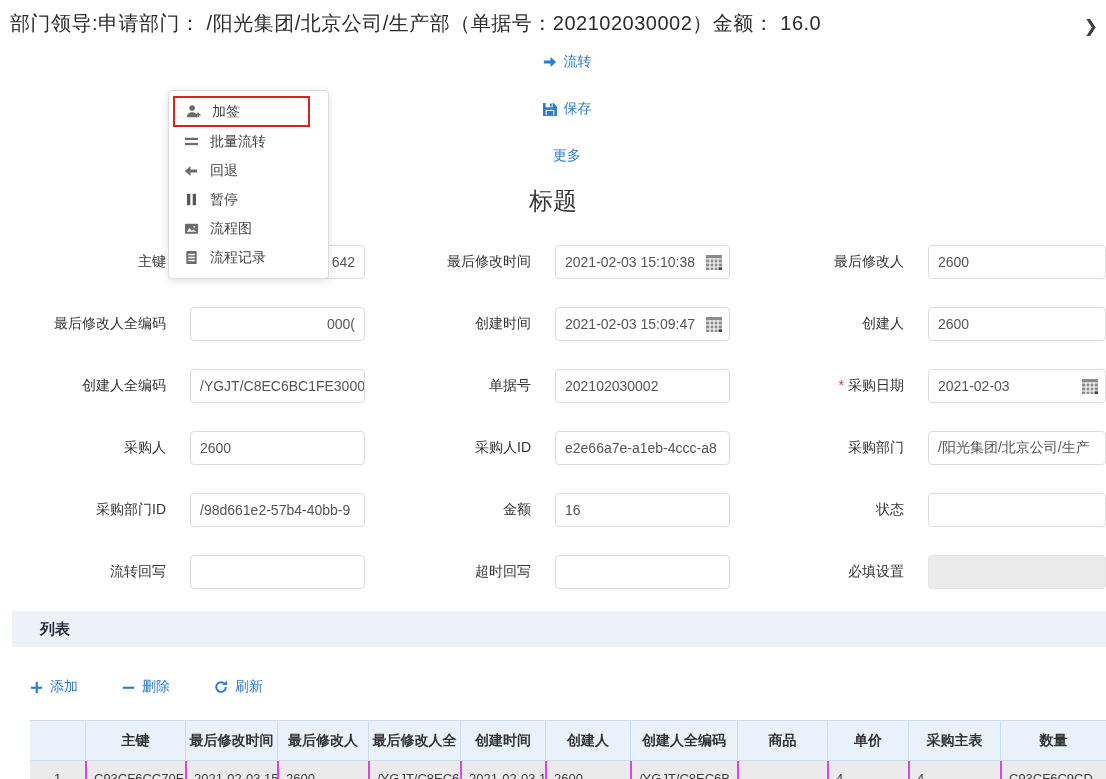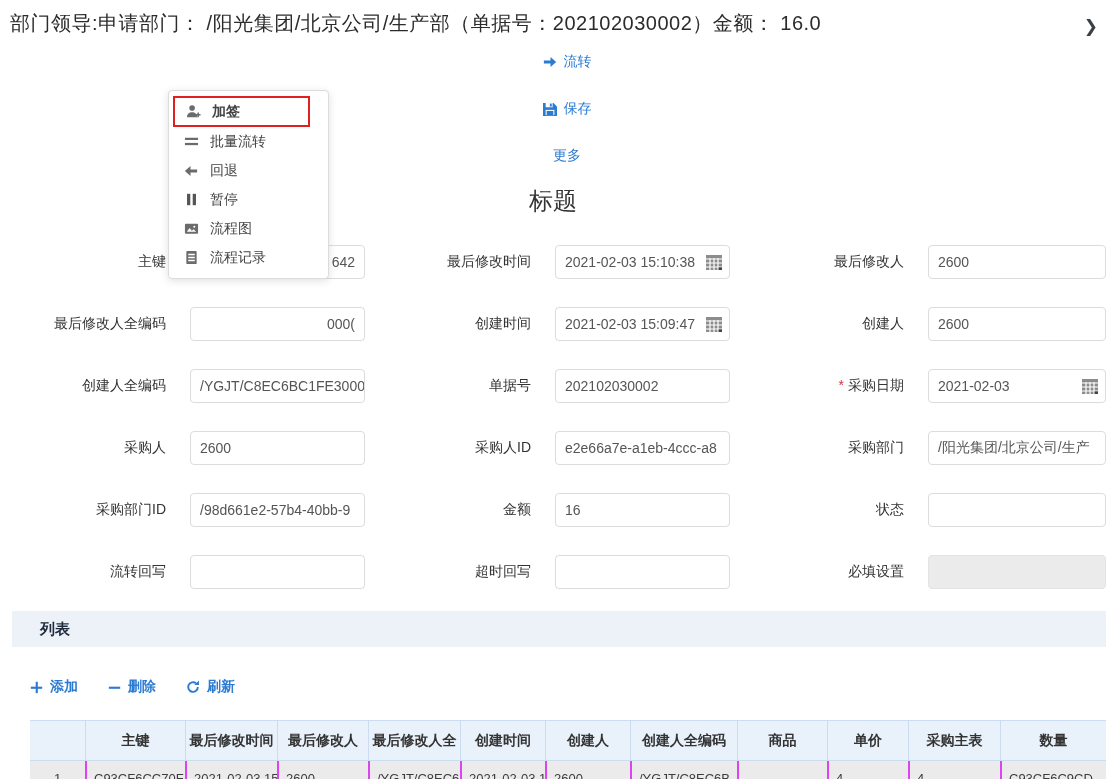--- a/index.html
+++ b/index.html
@@ -17,41 +17,41 @@
   .tool-link { display:flex; align-items:center; gap:7px; color:#2b7bd2; font-size:14px; cursor:pointer; }
   .tool-link svg { display:block; }
 
   
   .dropdown-menu { position:absolute; left:168px; top:90px; width:161px; z-index:50;
     background:#fff; border:1px solid #dcdcdc; border-radius:4px;
     box-shadow:0 2px 8px rgba(0,0,0,.12); padding:5px 0 6px 0; }
   .menu-item { display:flex; align-items:center; gap:11px; padding:5px 6px 5px 14px;
     font-size:14px; color:#444; height:29px; cursor:pointer; }
   .menu-item .mi { width:16px; height:16px; display:flex; align-items:center; justify-content:center; }
-  .menu-item.highlighted { border:2px solid #e01f1f; margin:0 18px 0 4px; padding-left:10px; height:31px;font-weight:bold; }
+  .menu-item.highlighted { border:2px solid #e01f1f; margin:0 18px 0 4px; padding-left:10px; height:31px; }
 
   
   .form-title { text-align:center; font-size:24px; color:#333; margin-top:20px; }
   .form-grid { display:grid; grid-template-columns:365px 365px 376px; row-gap:28px; margin-top:28px; }
   .cell { display:flex; align-items:center; }
   .cell .label { flex:1; text-align:right; font-size:14px; color:#333; padding-right:24px; white-space:nowrap; }
   .req { color:#d9333f; margin-right:4px; }
   .input { position:relative; width:175px; height:34px; border:1px solid #dcdcdc; border-radius:4px;
     background:#fff; display:flex; align-items:center; padding:0 9px; overflow:hidden;
     font-size:14px; color:#555; white-space:nowrap; cursor:text; }
   .col3 .input { width:178px; }
   .input.frag-right { justify-content:flex-end; }
   .input.disabled { background:#ebebeb; border-color:#e3e3e3; cursor:default; }
   .input .cal { position:absolute; right:7px; top:9px; }
   .input span { pointer-events:none; }
 
   
   .section-header { margin-top:22px; height:36px; background:#edf1f8; display:flex; align-items:center;
     padding-left:28px; font-size:15px; font-weight:bold; color:#1c2a3a;margin-left:12px; }
-  .list-toolbar { display:flex; align-items:flex-start; gap:30px; margin:31px 0 0 30px;font-weight:bold; }
+  .list-toolbar { display:flex; align-items:flex-start; gap:44px; margin:31px 0 0 30px; }
 
   
   .table { margin:24px 0 0 30px; width:1076px; font-size:13px; }
   .thead, .trow { display:grid; grid-template-columns:55px 100px 92px 91px 92px 85px 85px 107px 90px 81px 92px 1fr; }
   .thead { background:#e9f1fb; border-top:1px solid #cbdcf2; border-bottom:1px solid #cbdcf2; }
   .th { height:39px; display:flex; align-items:center; justify-content:center;
     font-weight:bold; color:#333; border-left:1px solid #cbdcf2; font-size:14px; overflow:hidden; white-space:nowrap; }
   .th:first-child { border-left:none; }
   .trow { background:#ebebeb; border-bottom:1px solid #dedede; }
   .td { height:34px; display:flex; align-items:center; padding:0 0 0 7px; color:#3c3c3c;

